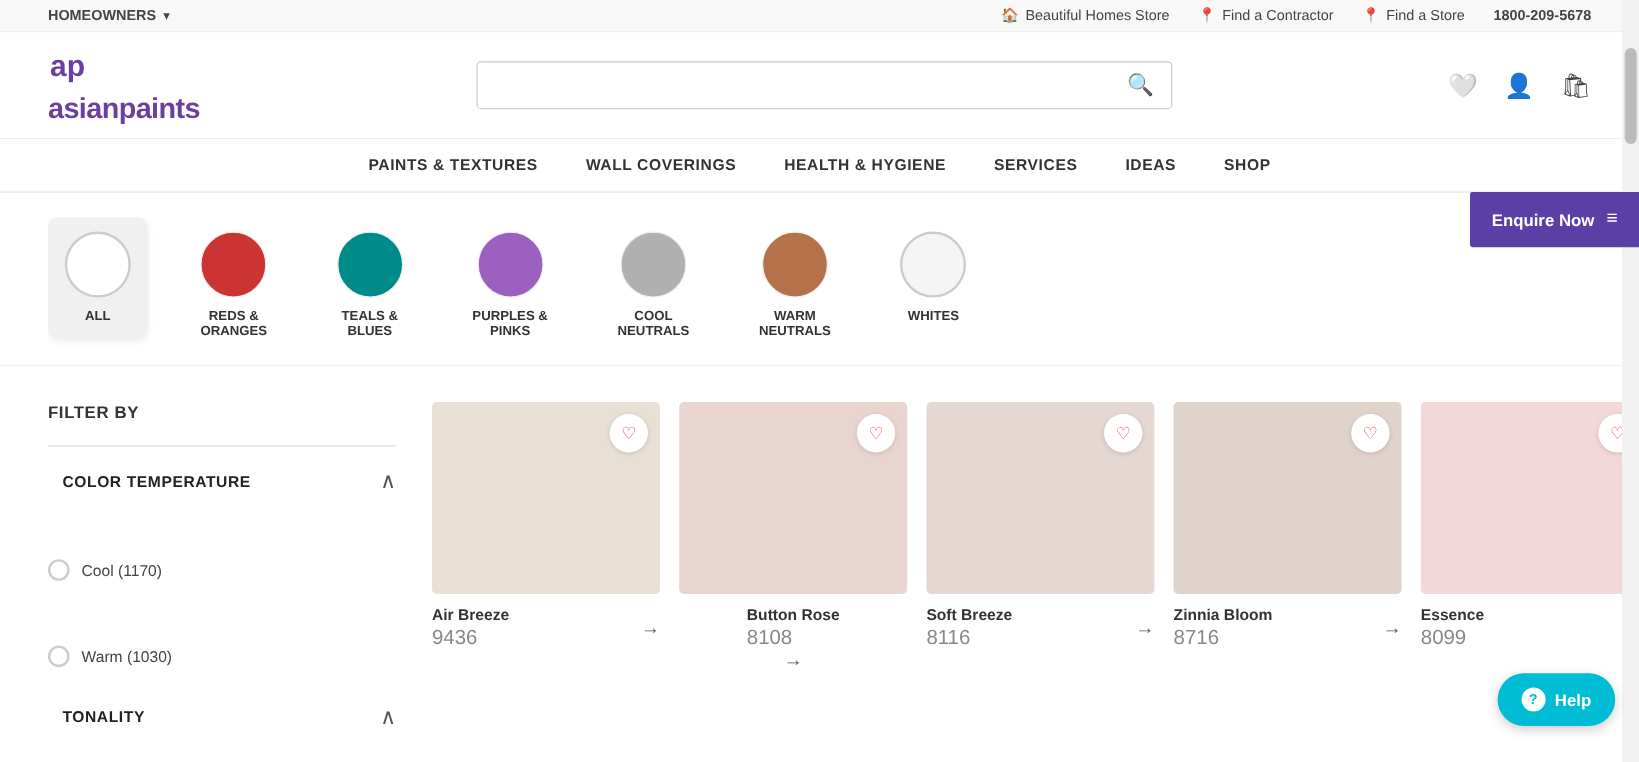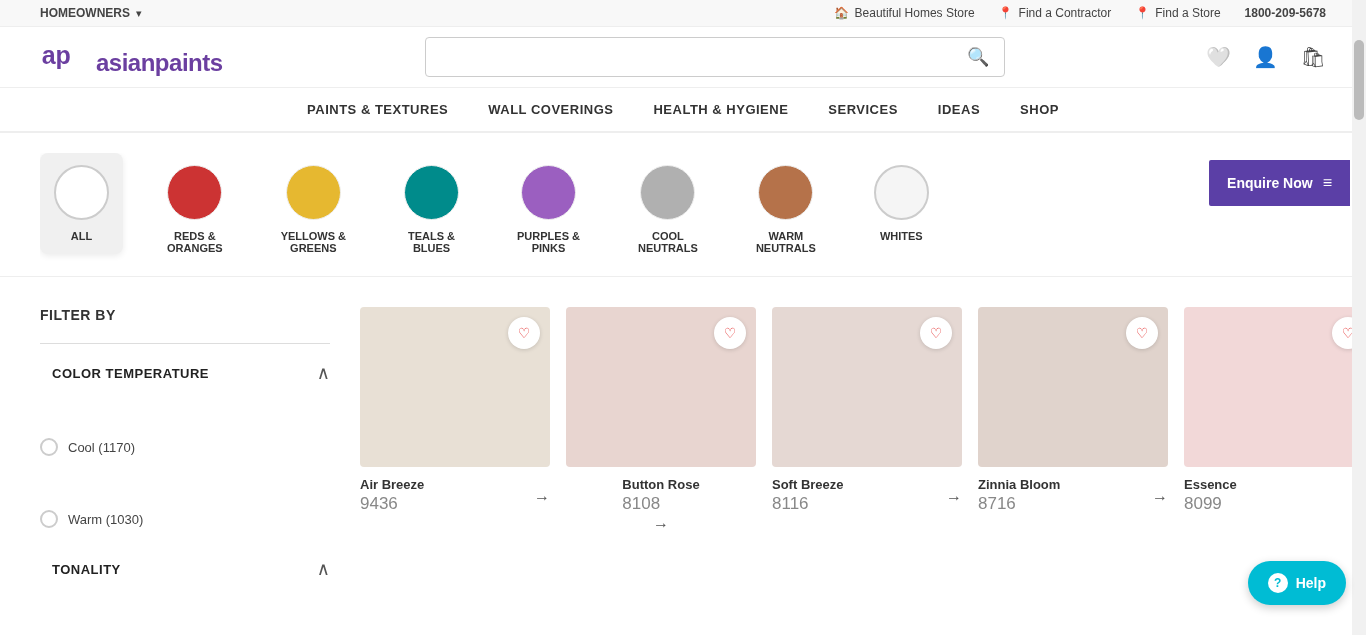--- a/index.html
+++ b/index.html
@@ -22,21 +22,21 @@
 
     
     .header {
       display: flex;
       align-items: center;
       justify-content: space-between;
       padding: 10px 40px;
       background: #fff;
       border-bottom: 1px solid #eee;
     }
-    .logo { display: flex; align-items: flex-end; cursor: pointer; }
+    .logo { display: flex; align-items: flex-start; cursor: pointer; flex-direction: column; }
 
     .search-bar {
       display: flex;
       align-items: center;
       border: 1.5px solid #ccc;
       border-radius: 4px;
       padding: 8px 14px;
       width: 580px;
       background: #fff;
     }
@@ -65,21 +65,21 @@
       font-weight: bold;
       color: #333;
       letter-spacing: 0.5px;
       cursor: pointer;
       text-transform: uppercase;
     }
 
     
     .enquire-bar {
       position: fixed;
-      right: 16px;
+      right: 0;
       top: 160px;
       z-index: 100;
     }
     .enquire-btn {
       background: #5b3fa6;
       color: #fff;
       padding: 14px 18px;
       font-size: 14px;
       font-weight: bold;
       display: flex;
@@ -333,25 +333,20 @@
   <div class="color-cat-item active">
         <div class="color-circle" style="background: rgb(255, 255, 255); border: 2px solid rgb(204, 204, 204);"></div>
         <div class="color-cat-label" style="white-space: pre-line;">ALL</div>
       </div>
       <div class="color-cat-item">
         <div class="color-circle" style="background: rgb(204, 51, 51);"></div>
         <div class="color-cat-label" style="white-space: pre-line;">REDS &amp;
 ORANGES</div>
       </div>
       <div class="color-cat-item">
-        <div class="color-circle" style="background: rgb(230, 184, 48);"></div>
-        <div class="color-cat-label" style="white-space: pre-line;">YELLOWS &amp;
-GREENS</div>
-      </div>
-      <div class="color-cat-item">
         <div class="color-circle" style="background: rgb(0, 139, 139);"></div>
         <div class="color-cat-label" style="white-space: pre-line;">TEALS &amp;
 BLUES</div>
       </div>
       <div class="color-cat-item">
         <div class="color-circle" style="background: rgb(155, 95, 192);"></div>
         <div class="color-cat-label" style="white-space: pre-line;">PURPLES &amp;
 PINKS</div>
       </div>
       <div class="color-cat-item">

